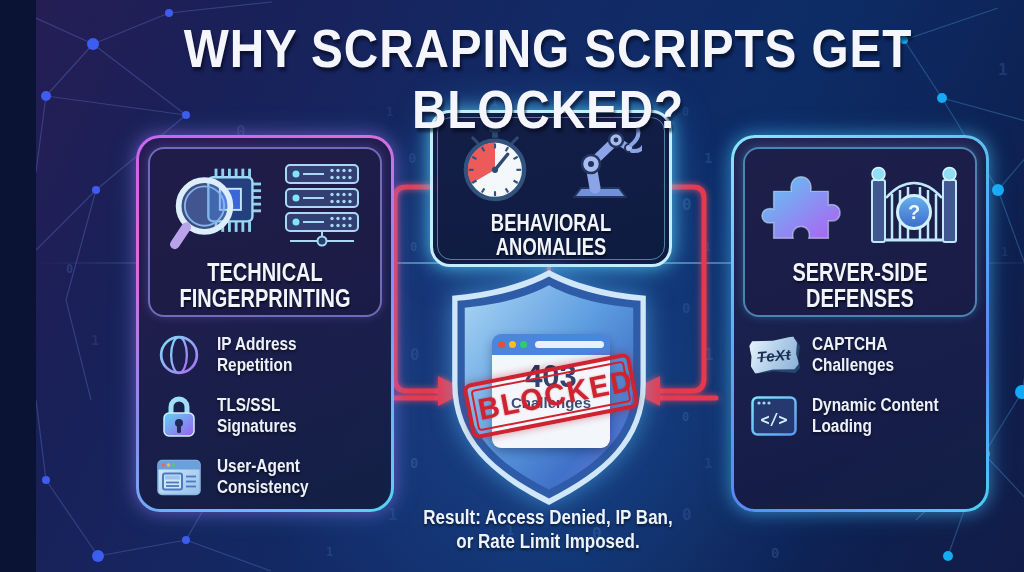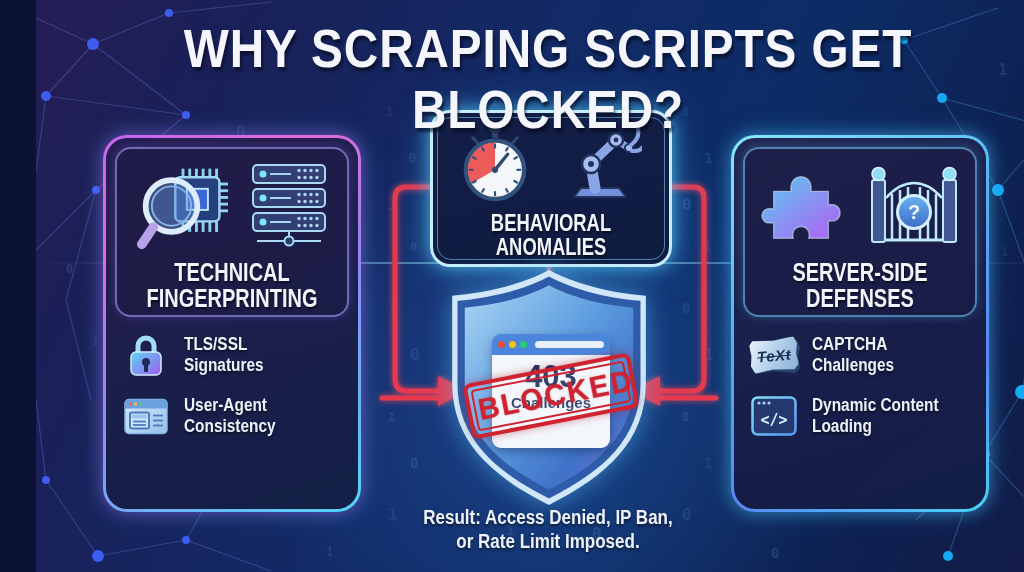--- a/index.html
+++ b/index.html
@@ -24,21 +24,21 @@
     font-size:53px; font-weight:800; color:#f4f6fb; letter-spacing:1px;
     transform:scaleX(0.9); text-shadow:2px 4px 3px rgba(5,8,25,0.6);
   }
 
   .side-panel {
     position:absolute; width:258px; height:377px; border-radius:24px; z-index:4;
     border:3px solid transparent;
     background: linear-gradient(165deg, rgba(28,26,72,0.94), rgba(16,24,62,0.96)) padding-box,
                 var(--bg) border-box;
   }
-  .panel-technical { left:67px; top:135px;
+  .panel-technical { left:100px; top:135px;
     --bg: linear-gradient(150deg,#c168f2 0%, #e06ad8 22%, #8a8cf4 55%, #52d6f6 100%);
     box-shadow: 0 0 16px rgba(170,90,245,0.45), 0 0 28px rgba(90,200,250,0.25); }
   .panel-server { left:695px; top:135px;
     --bg: linear-gradient(150deg,#8ae8fb 0%, #54b8f2 35%, #5a86f2 70%, #4ad2f6 100%);
     box-shadow: 0 0 16px rgba(70,190,250,0.5), 0 0 28px rgba(70,190,250,0.25); }
 
   .subpanel { margin:9px 9px 0; height:170px; border-radius:16px;
     border:2px solid rgba(160,150,248,0.65); background:rgba(26,26,66,0.5);
     box-shadow:0 0 10px rgba(130,120,245,0.3);
     display:flex; flex-direction:column; align-items:center; }
@@ -257,20 +257,38 @@
         </span>
       </div>
       <div class="panel-title">
         <div>TECHNICAL</div>
         <div>FINGERPRINTING</div>
       </div>
     </div>
     <div class="feature-list">
       <div class="feature-item">
         <span class="feature-icon">
+          <svg width="42" height="42" viewBox="0 0 40 40">
+            <defs>
+                <linearGradient id="ggl" x1="0" y1="0" x2="1" y2="1">
+                  <stop offset="0" stop-color="#7fe0f8"></stop>
+                  <stop offset="1" stop-color="#a86ef2"></stop>
+                </linearGradient>
+              </defs>
+            <circle cx="20" cy="20" r="17" stroke="url(#ggl)" stroke-width="2.6" fill="none"></circle>
+            <ellipse cx="20" cy="20" rx="7.5" ry="17" stroke="url(#ggl)" stroke-width="2.2" fill="none"></ellipse>
+            <line x1="4.5" y1="13" x2="35.5" y2="13" stroke="url(#ggl)" stroke-width="2.2"></line>
+            <line x1="3" y1="20" x2="37" y2="20" stroke="url(#ggl)" stroke-width="2.2"></line>
+            <line x1="4.5" y1="27" x2="35.5" y2="27" stroke="url(#ggl)" stroke-width="2.2"></line>
+          </svg>
+        </span>
+        <span class="feature-label">IP Address Repetition</span>
+      </div>
+      <div class="feature-item">
+        <span class="feature-icon">
           <svg width="40" height="46" viewBox="0 0 40 46">
             <defs>
                 <linearGradient id="glk" x1="0" y1="0" x2="1" y2="1">
                   <stop offset="0" stop-color="#5fd4f2"></stop>
                   <stop offset="1" stop-color="#9c5ef0"></stop>
                 </linearGradient>
               </defs>
             <path d="M12,21 v-7 a8,8 0 0 1 16,0 v7" stroke="#9fdef5" stroke-width="5" fill="none" stroke-linecap="round"></path>
             <rect x="5" y="20" width="30" height="23" rx="5" fill="url(#glk)" stroke="#cfeefc" stroke-width="1.5"></rect>
             <circle cx="20" cy="30" r="4" fill="#202a58"></circle>

